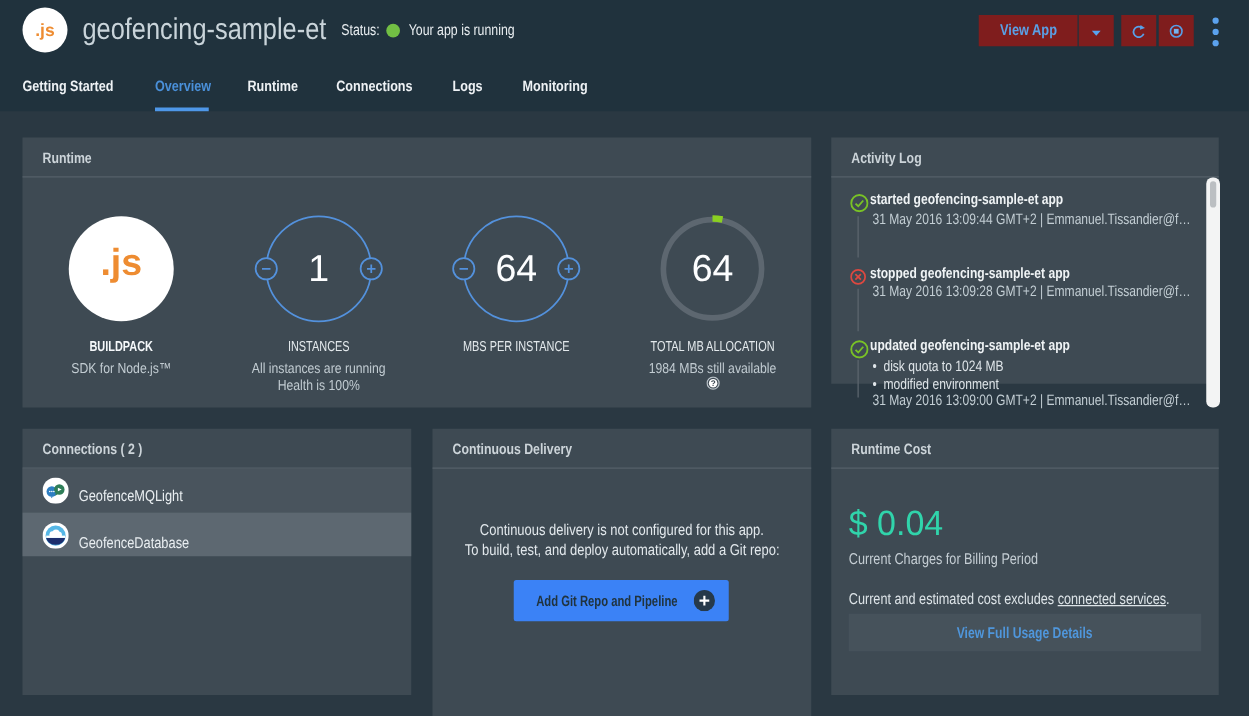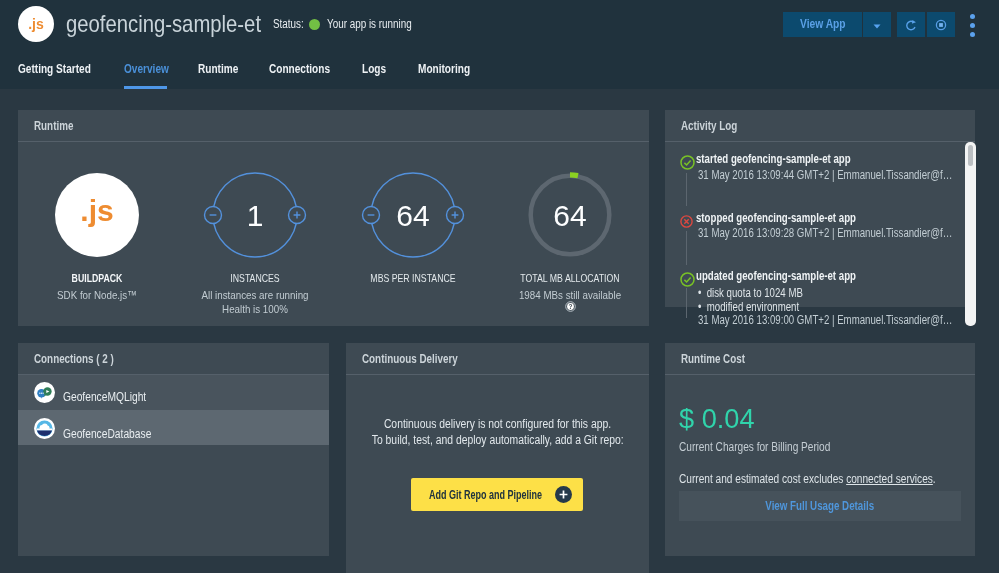--- a/index.html
+++ b/index.html
@@ -8,21 +8,21 @@
 .abs { position:absolute; }
 
 
 #header { position:absolute; left:0; top:0; width:999px; height:89px; background:#20323d; }
 #logo { position:absolute; left:18px; top:6px; width:36px; height:36px; border-radius:50%; background:#fff; }
 #logo span { position:absolute; left:0; top:0; width:36px; text-align:center; line-height:37px; color:#ee8c31; font-weight:bold; font-size:14px; }
 #title { position:absolute; left:66px; top:10px; font-size:24px; font-weight:normal; color:#c9d4da; transform:scaleX(0.845); transform-origin:0 0; white-space:nowrap; }
 #status { position:absolute; left:273px; top:17px; font-size:12.5px; color:#e9eef1; transform:scaleX(0.79); transform-origin:0 0; }
 #running { position:absolute; left:327px; top:17px; font-size:12.5px; color:#e9eef1; transform:scaleX(0.79); transform-origin:0 0; white-space:nowrap; }
 #dot { position:absolute; left:309px; top:18.5px; width:11px; height:11px; border-radius:50%; background:#72bf44; }
-.hbtn { position:absolute; top:12px; height:25px; background:#0c4a6e; color:#5aa0e6; font-weight:bold; font-size:12.5px; text-align:center; }
+.hbtn { position:absolute; top:12px; height:25px; background:#7f1d1d; color:#5aa0e6; font-weight:bold; font-size:12.5px; text-align:center; }
 #btn-view { left:783px; width:79px; line-height:25px; }
 #btn-view span { display:inline-block; transform:scaleX(0.82); }
 #btn-caret { left:863px; width:28px; }
 #btn-refresh { left:897px; width:28px; }
 #btn-stop { left:927px; width:28px; }
 #dots3 { position:absolute; left:969.5px; top:13.5px; }
 #dots3 div { width:5px; height:5px; border-radius:50%; background:#5ba2ee; margin:0 0 4px 0; }
 
 
 .tab { position:absolute; top:61.5px; font-size:12px; font-weight:bold; color:#eef2f5; transform:scaleX(0.84); transform-origin:0 0; white-space:nowrap; }
@@ -53,21 +53,21 @@
 .aline { position:absolute; width:1px; background:#5c666f; left:685.5px; }
 #scrolltrack { position:absolute; left:965px; top:142px; width:10.5px; height:184px; background:#f3f4f4; border-radius:5px; }
 #scrollthumb { position:absolute; left:2.5px; top:2.5px; width:5.5px; height:21px; background:#bbbfc2; border-radius:3px; }
 
 
 .crow { position:absolute; left:0; right:0; height:35px; }
 .cname { position:absolute; font-size:12.5px; color:#e9eef1; transform:scaleX(0.82); transform-origin:0 0; white-space:nowrap; }
 
 
 #cd-text { position:absolute; left:346px; top:417px; width:303px; text-align:center; font-size:12.5px; color:#e2e8ec; line-height:15.5px; transform:scaleX(0.83); transform-origin:50% 0; white-space:nowrap; }
-#cd-btn { position:absolute; left:411px; top:478px; width:172px; height:33px; background:#fde047; border-radius:2px; }
+#cd-btn { position:absolute; left:411px; top:464px; width:172px; height:33px; background:#3b82f6; border-radius:2px; }
 #cd-btn .t { position:absolute; left:18px; top:10px; color:#20333e; font-weight:bold; font-size:12px; transform:scaleX(0.75); transform-origin:0 0; white-space:nowrap; }
 
 
 #cost-amt { position:absolute; left:679px; top:403px; font-size:28px; color:#30d4ab; transform:scaleX(0.97); transform-origin:0 0; }
 #cost-l1 { position:absolute; left:679px; top:440px; font-size:12.5px; color:#c5ced4; transform:scaleX(0.81); transform-origin:0 0; white-space:nowrap; }
 #cost-l2 { position:absolute; left:679px; top:472px; font-size:12.5px; color:#dde4e8; transform:scaleX(0.81); transform-origin:0 0; white-space:nowrap; }
 #cost-btn { position:absolute; left:679px; top:491px; width:282px; height:30px; background:#46525b; text-align:center; line-height:30px; color:#4f96db; font-weight:bold; font-size:12.5px; }
 #cost-btn span { display:inline-block; transform:scaleX(0.78); }
 </style>
 </head>

